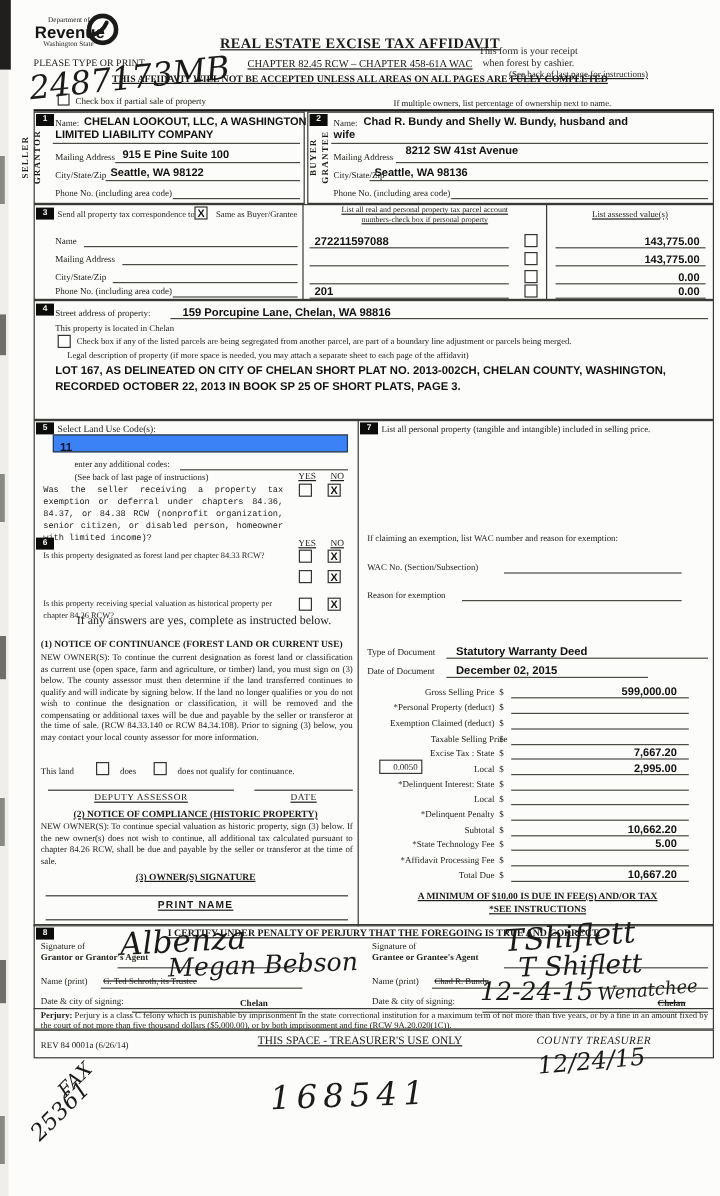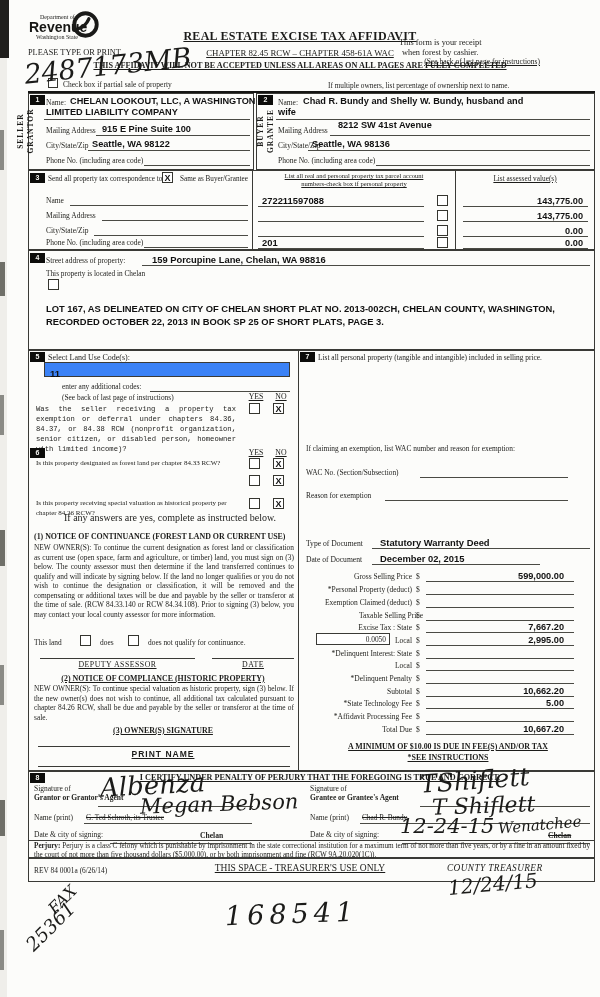--- a/index.html
+++ b/index.html
@@ -148,20 +148,22 @@
       <span class="val" style="padding-right:5px;">0.00</span>
     </div>
 
   <div class="abs box" style="left:28px;top:250px;width:567px;height:100px;"></div>
   <div class="abs badge" style="left:30px;top:253px;">4</div>
   <div class="abs lbl" style="left:46px;top:256px;">Street address of property:</div>
   <div class="abs val" style="left:152px;top:254px;font-size:9.4px;">159 Porcupine Lane, Chelan, WA 98816</div>
   <div class="abs ul" style="left:142px;top:254px;width:448px;height:11px;"></div>
   <div class="abs" style="left:46px;top:269px;font-size:7.3px;">This property is located in Chelan</div>
   <span class="abs cb" style="left:48px;top:279px;"></span>
+  <div class="abs" style="left:64px;top:281px;width:524px;font-size:7.2px;">Check box if any of the listed parcels are being segregated from another parcel, are part of a boundary line adjustment or parcels being merged.</div>
+  <div class="abs" style="left:56px;top:292px;width:530px;font-size:7.2px;">Legal description of property (if more space is needed, you may attach a separate sheet to each page of the affidavit)</div>
   <div class="abs val" style="left:46px;top:303px;width:540px;font-size:9.4px;line-height:12.5px;">LOT 167, AS DELINEATED ON CITY OF CHELAN SHORT PLAT NO. 2013-002CH, CHELAN COUNTY, WASHINGTON, RECORDED OCTOBER 22, 2013 IN BOOK SP 25 OF SHORT PLATS, PAGE 3.</div>
 
   <div class="abs box" style="left:28px;top:350px;width:567px;height:422px;"></div>
   <div class="abs vline" style="left:298px;top:350px;height:422px;"></div>
 
   <div class="abs badge" style="left:30px;top:352px;">5</div>
   <div class="abs" style="left:48px;top:353px;font-size:8px;">Select Land Use Code(s):</div>
   <div class="abs box" style="left:44px;top:362px;width:246px;height:15px;background:#3b82f6;"><span class="val" style="padding-left:5px;font-size:9.6px;">11</span></div>
   <div class="abs" style="left:62px;top:382px;font-size:7.4px;">enter any additional codes:</div>
   <div class="abs ul" style="left:150px;top:382px;width:140px;height:9px;"></div>
@@ -241,21 +243,21 @@
   <div class="abs ul money" style="left:426px;top:609px;width:148px;">
       <span class="val"></span>
     </div>
 
   <div class="abs lbl r" style="left:300px;top:623px;width:112px;">Excise Tax :  State</div>
   <div class="abs lbl" style="left:416px;top:623px;">$</div>
   <div class="abs ul money" style="left:426px;top:621px;width:148px;">
       <span class="val">7,667.20</span>
     </div>
 
-  <div class="abs box" style="left:316px;top:633px;width:74px;height:12px;background:#fff;">
+  <div class="abs box" style="left:316px;top:633px;width:36px;height:12px;background:#fff;">
       <span class="abs r" style="right:3px;top:1px;font-size:7.4px;">0.0050</span>
     </div>
   <div class="abs lbl r" style="left:300px;top:636px;width:112px;">Local</div>
   <div class="abs lbl" style="left:416px;top:636px;">$</div>
   <div class="abs ul money" style="left:426px;top:634px;width:148px;">
       <span class="val">2,995.00</span>
     </div>
 
   <div class="abs lbl r" style="left:300px;top:649px;width:112px;">*Delinquent Interest:  State</div>
   <div class="abs lbl" style="left:416px;top:649px;">$</div>

